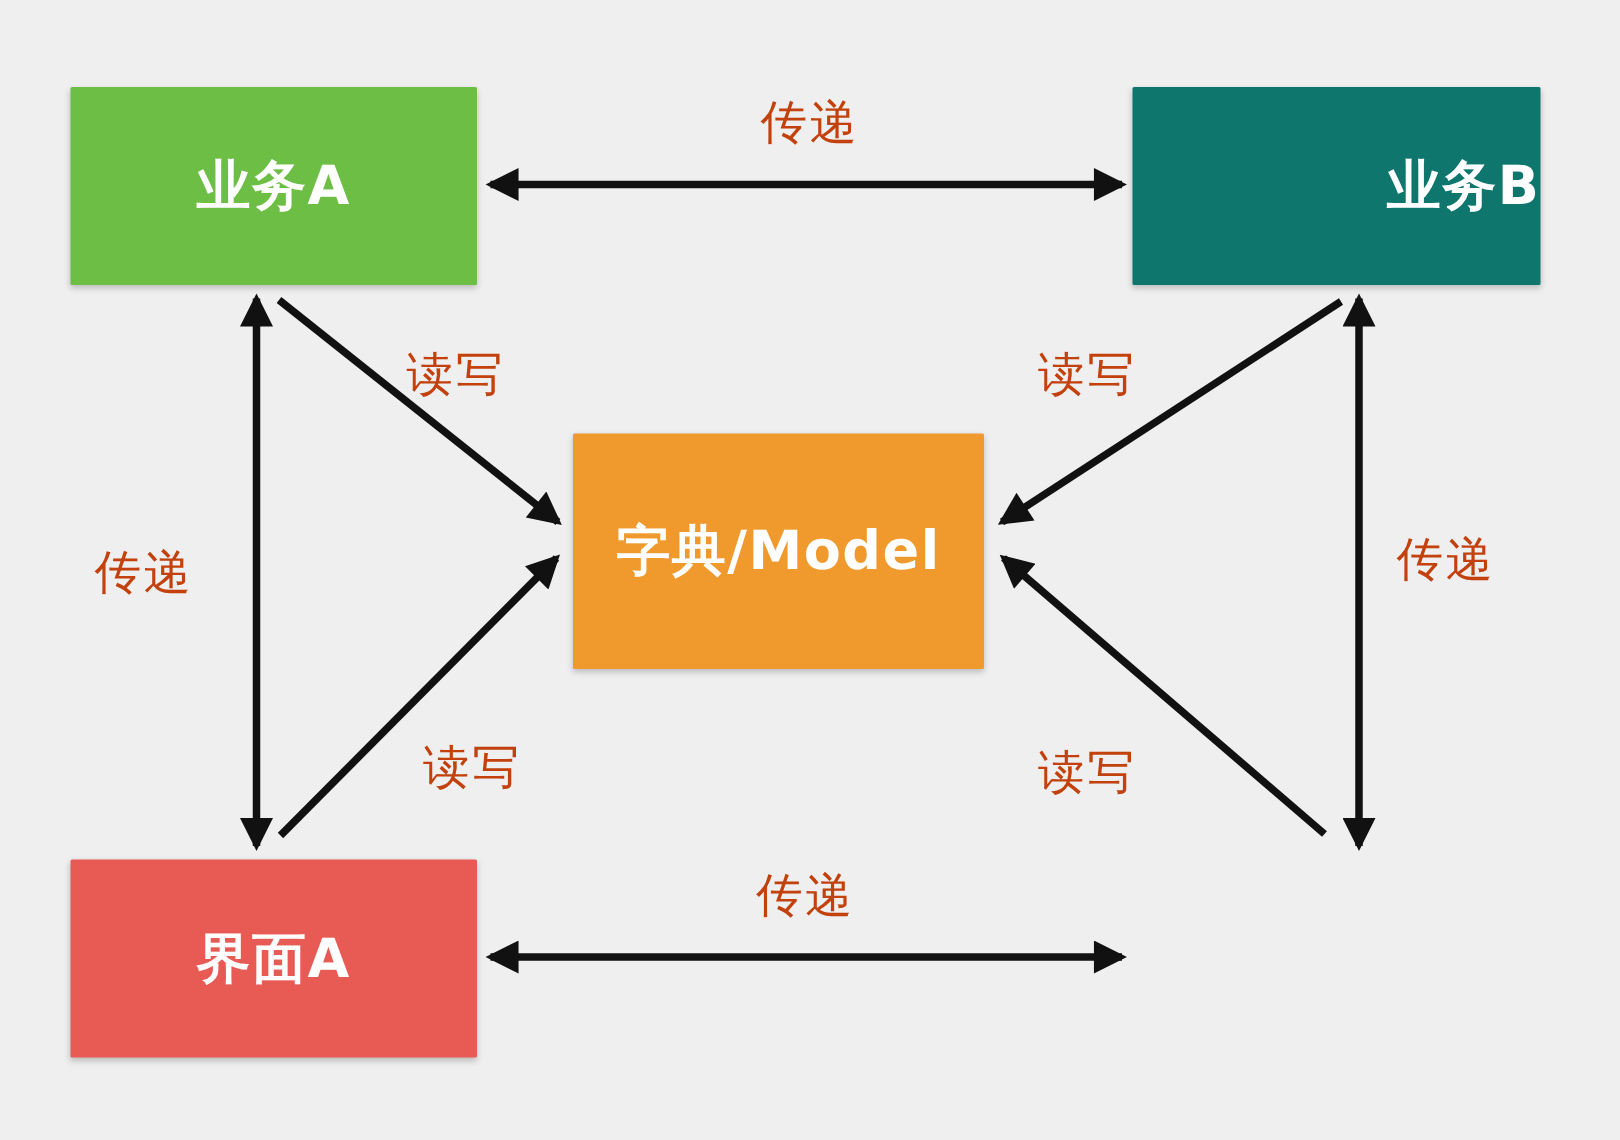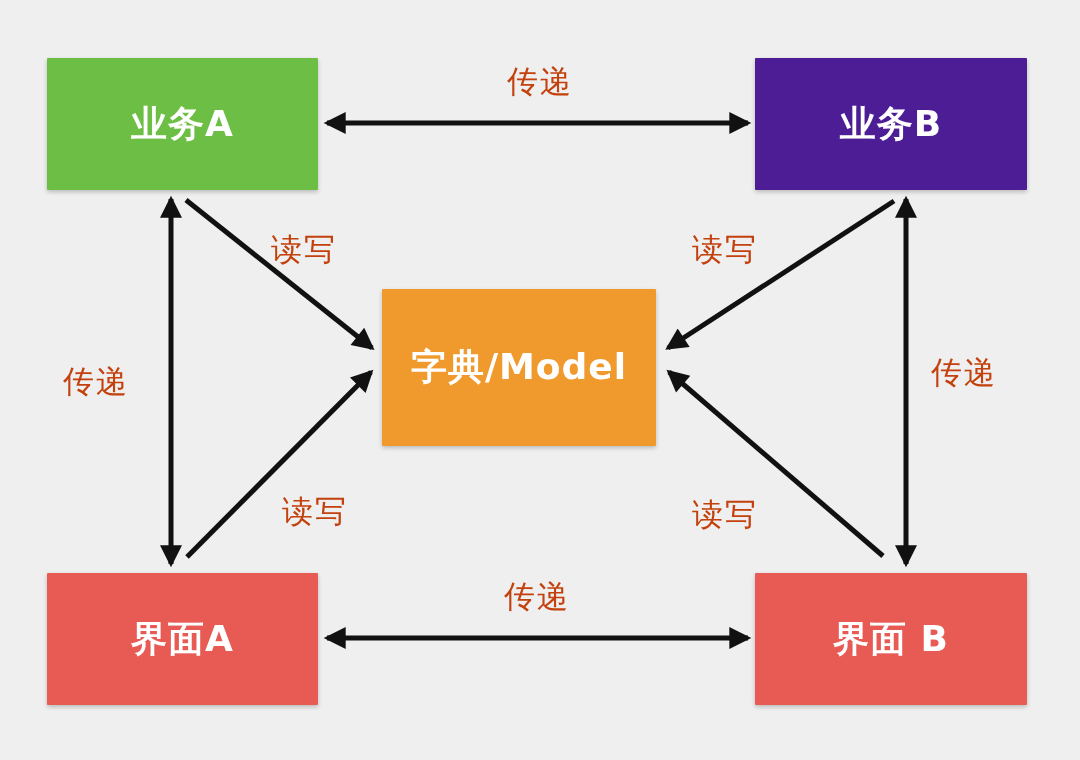--- a/index.html
+++ b/index.html
@@ -57,35 +57,32 @@
     <line x1="186" y1="200" x2="372" y2="348" stroke="#111111" stroke-width="5" marker-end="url(#ah)"></line>
     <line x1="187" y1="557" x2="371" y2="372" stroke="#111111" stroke-width="5" marker-end="url(#ah)"></line>
     <line x1="894" y1="201" x2="668" y2="348" stroke="#111111" stroke-width="5" marker-end="url(#ah)"></line>
     <line x1="883" y1="556" x2="669" y2="372" stroke="#111111" stroke-width="5" marker-end="url(#ah)"></line>
   </svg>
 
   <div class="node green" style="left: 47px; top: 58px; width: 271px; height: 132px; background-color: rgb(109, 190, 69);">
     <span>业务A</span>
   </div>
 
-  <div class="node green" style="left: 755px; top: 58px; width: 272px; height: 132px; background-color: #4c1d95;">
+  <div class="node green" style="left: 755px; top: 58px; width: 272px; height: 132px; background-color: #0f766e; justify-content: flex-end;">
     <span>业务B</span>
   </div>
 
   <div class="node orange" style="left: 382px; top: 289px; width: 274px; height: 157px; background-color: rgb(240, 153, 44);">
     <span>字典/Model</span>
   </div>
 
   <div class="node red" style="left: 47px; top: 573px; width: 271px; height: 132px; background-color: rgb(232, 91, 85);">
     <span>界面A</span>
   </div>
 
-  <div class="node red" style="left: 755px; top: 573px; width: 272px; height: 132px; background-color: rgb(232, 91, 85);">
-    <span>界面 B</span>
-  </div>
 
   <div class="edge-label" style="left:540px;top:82px;">传递</div>
 
   <div class="edge-label" style="left:537px;top:597px;">传递</div>
 
   <div class="edge-label" style="left:96px;top:382px;">传递</div>
 
   <div class="edge-label" style="left:964px;top:373px;">传递</div>
 
   <div class="edge-label" style="left:304px;top:250px;">读写</div>

